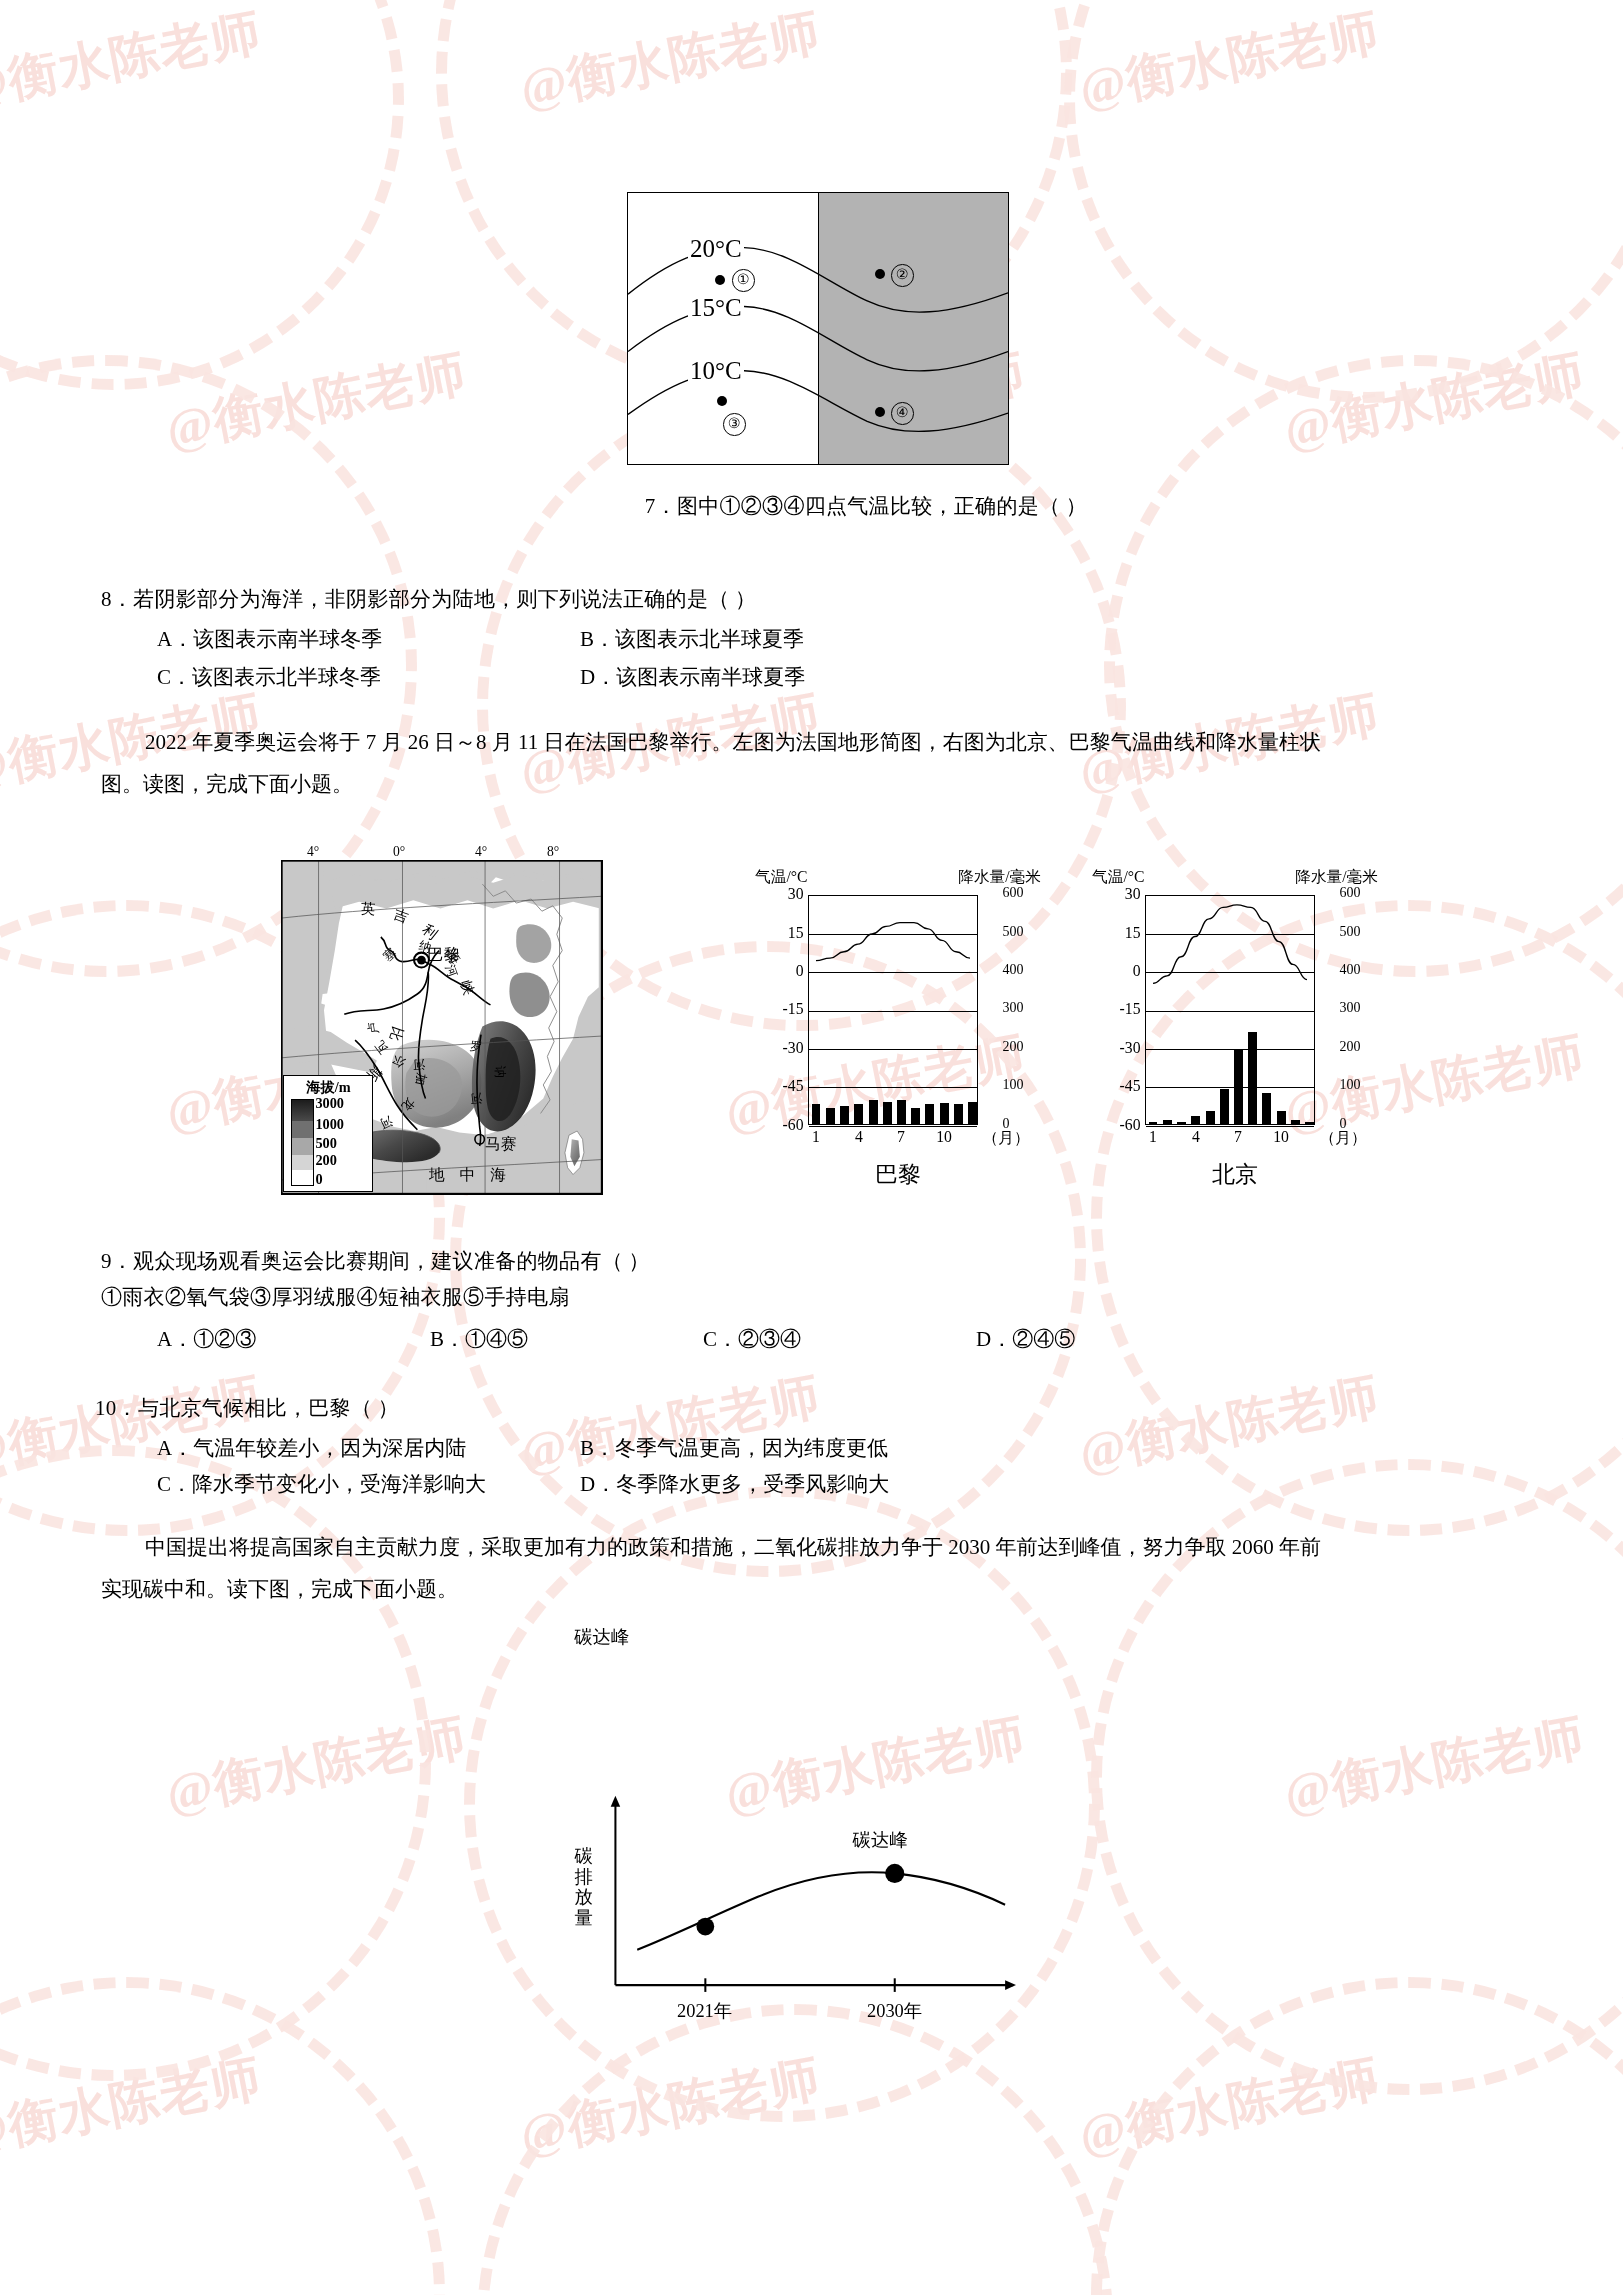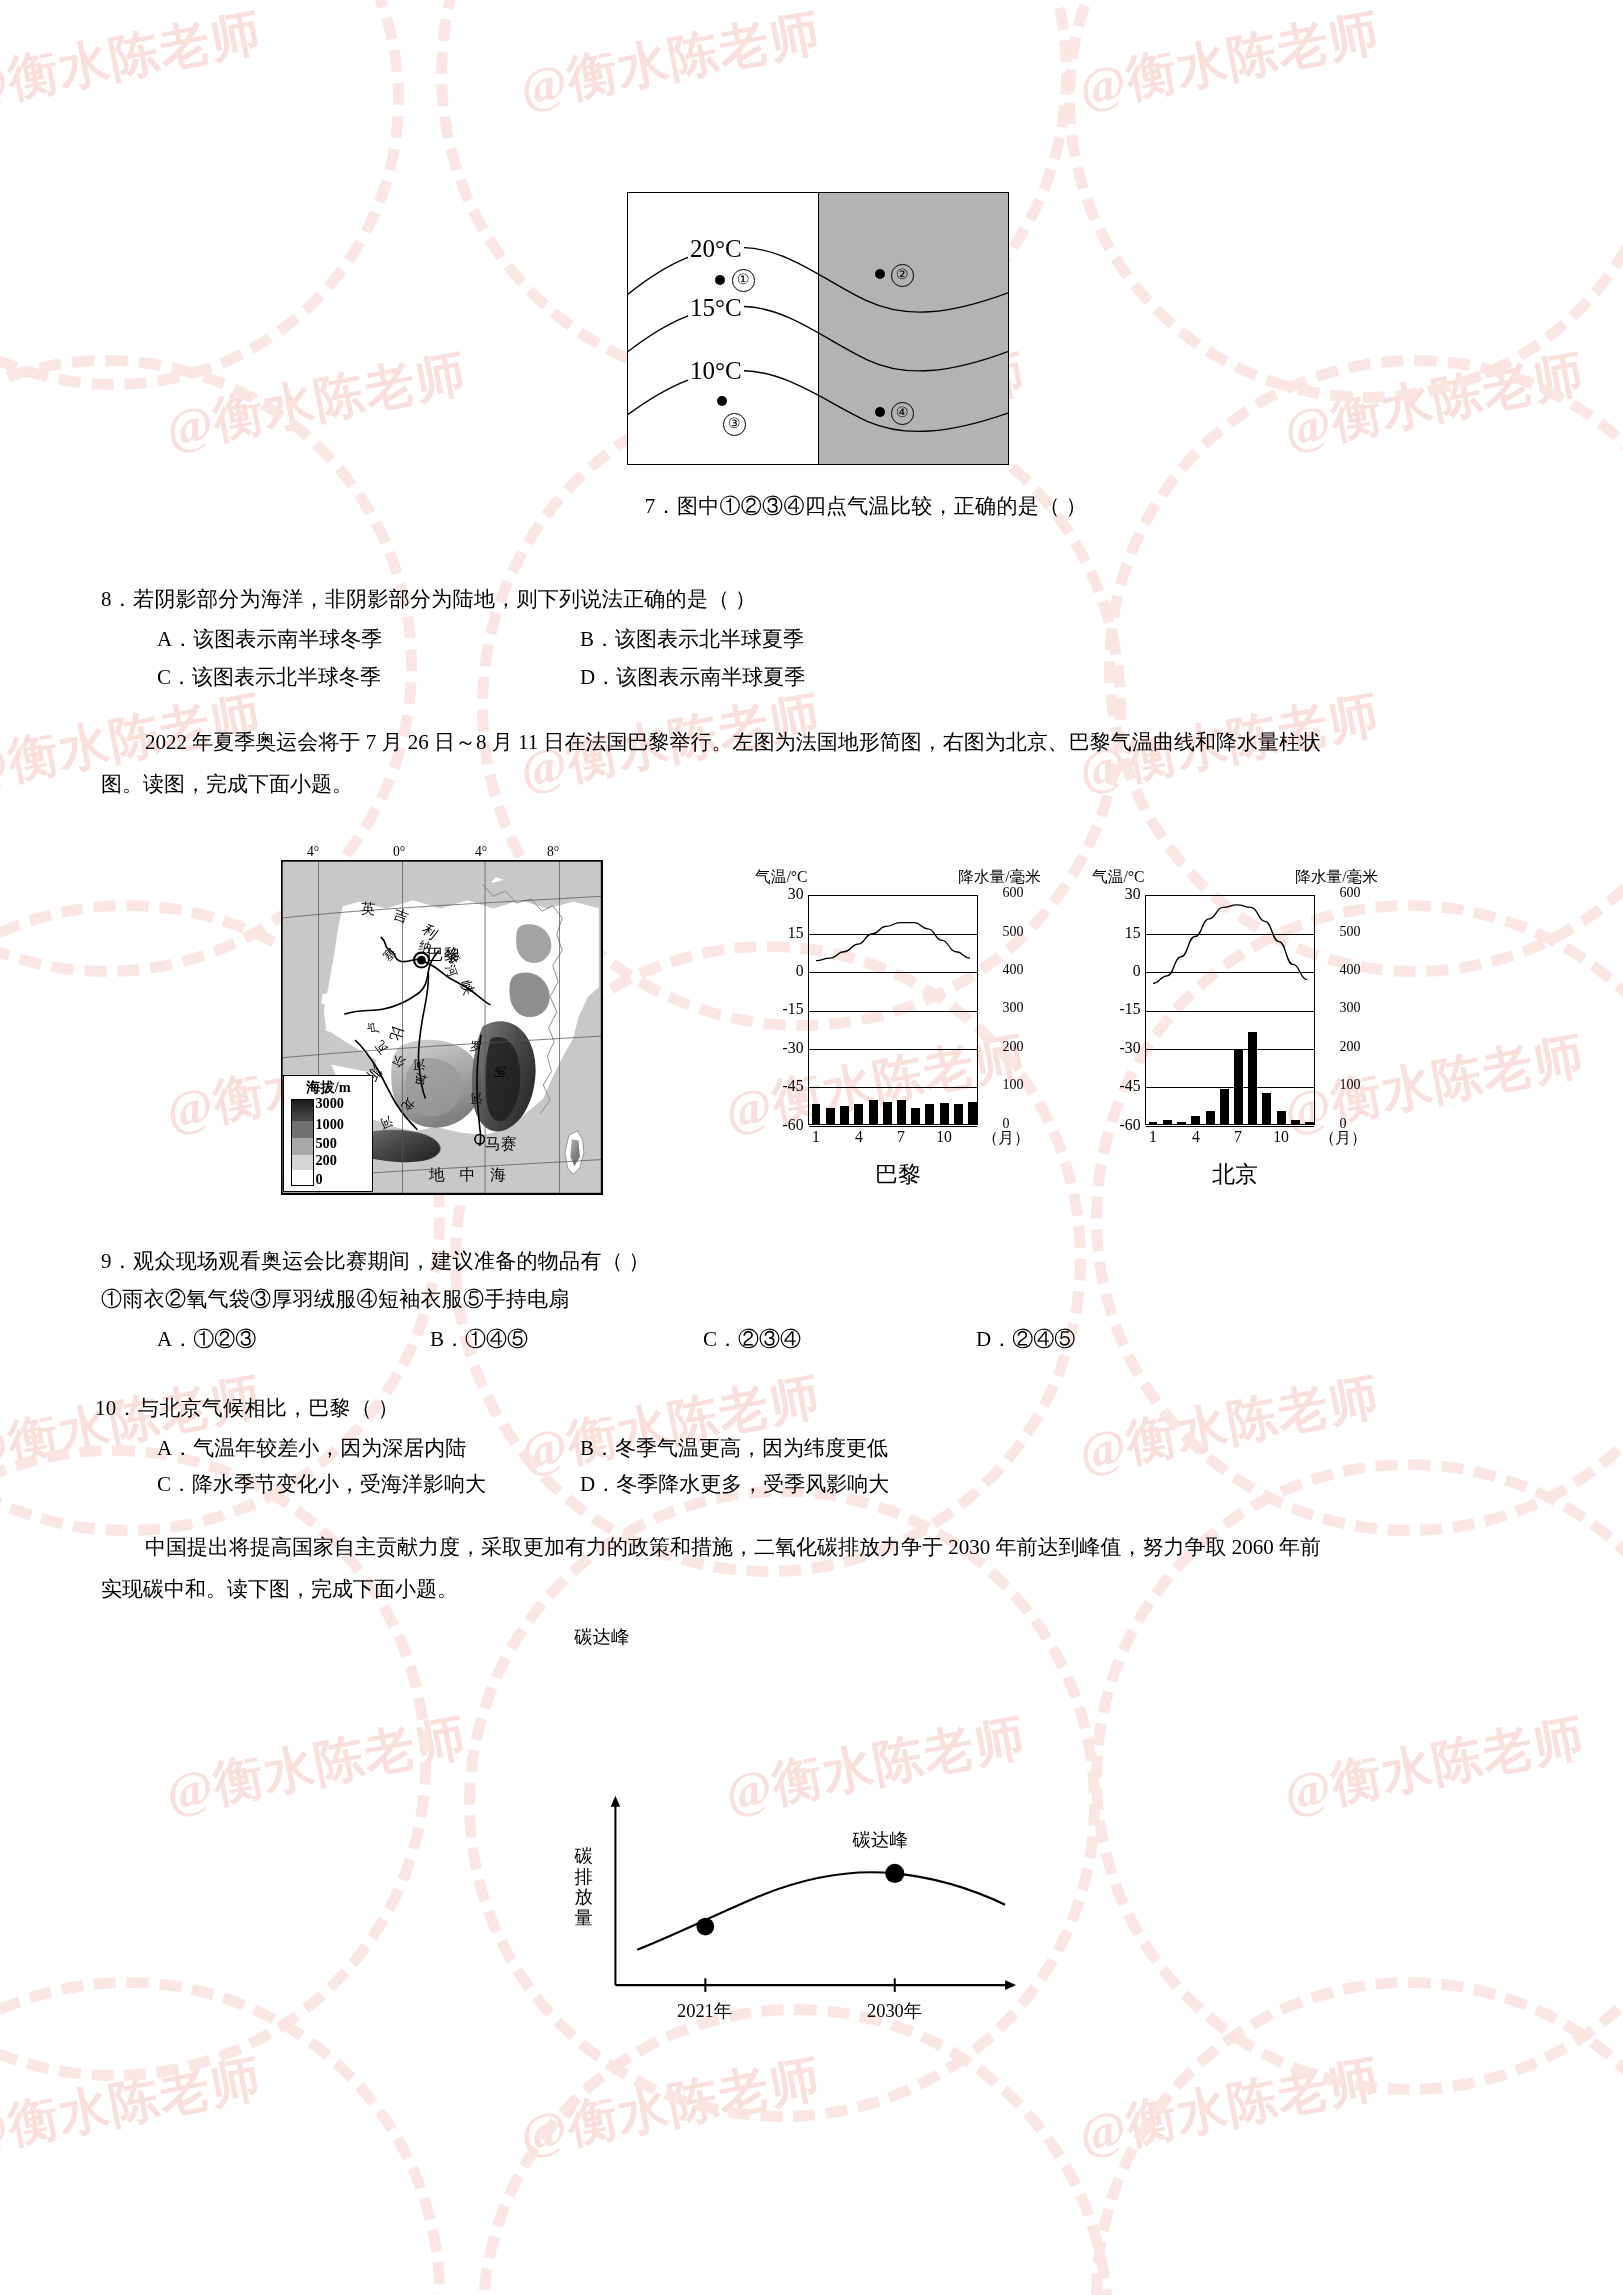--- a/index.html
+++ b/index.html
@@ -413,21 +413,21 @@
         <div class="mlbl" style="left: 50px;">4</div>
         <div class="mlbl" style="left: 92px;">7</div>
         <div class="mlbl" style="left: 135px;">10</div>
         <div class="unitm">（月）</div>
       </div>
     <div class="cname">北京</div>
   </div>
 
   <div style="position:absolute;left:0;top:1245px;width:100%;">
     <div class="qline q-num"><span>9．</span><span>观众现场观看奥运会比赛期间，建议准备的物品有（    ）</span></div>
-    <div class="qline" style="margin-left:101px;margin-top:5.5px;">①雨衣②氧气袋③厚羽绒服④短袖衣服⑤手持电扇</div>
+    <div class="qline" style="margin-left:101px;margin-top:5.5px;font-family:Liberation Mono, monospace;">①雨衣②氧气袋③厚羽绒服④短袖衣服⑤手持电扇</div>
     <div class="opts four" style="margin-top:9.5px;">
       <div><span>A．</span><span>①②③</span></div>
       <div><span>B．</span><span>①④⑤</span></div>
       <div><span>C．</span><span>②③④</span></div>
       <div><span>D．</span><span>②④⑤</span></div>
     </div>
   </div>
 
   <div style="position:absolute;left:0;top:1392px;width:100%;">
     <div class="qline" style="margin-left:95px;"><span>10．</span><span>与北京气候相比，巴黎（    ）</span></div>

